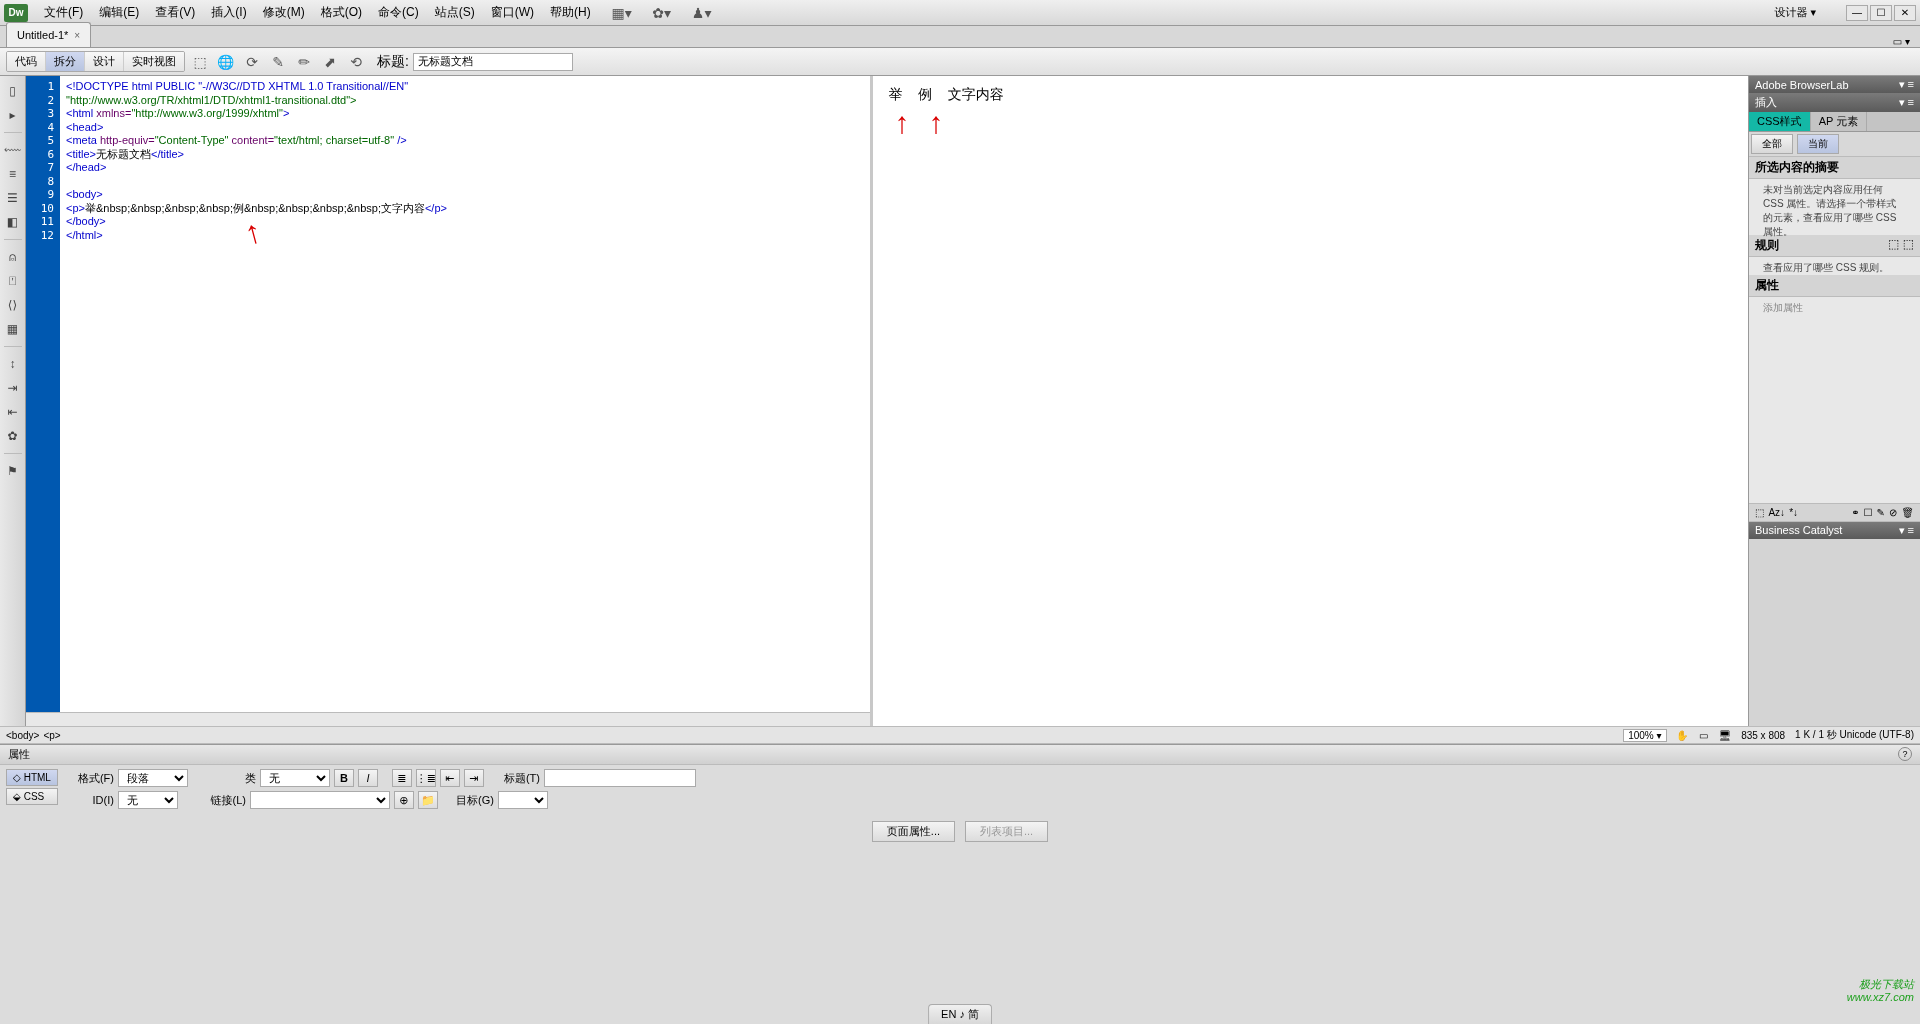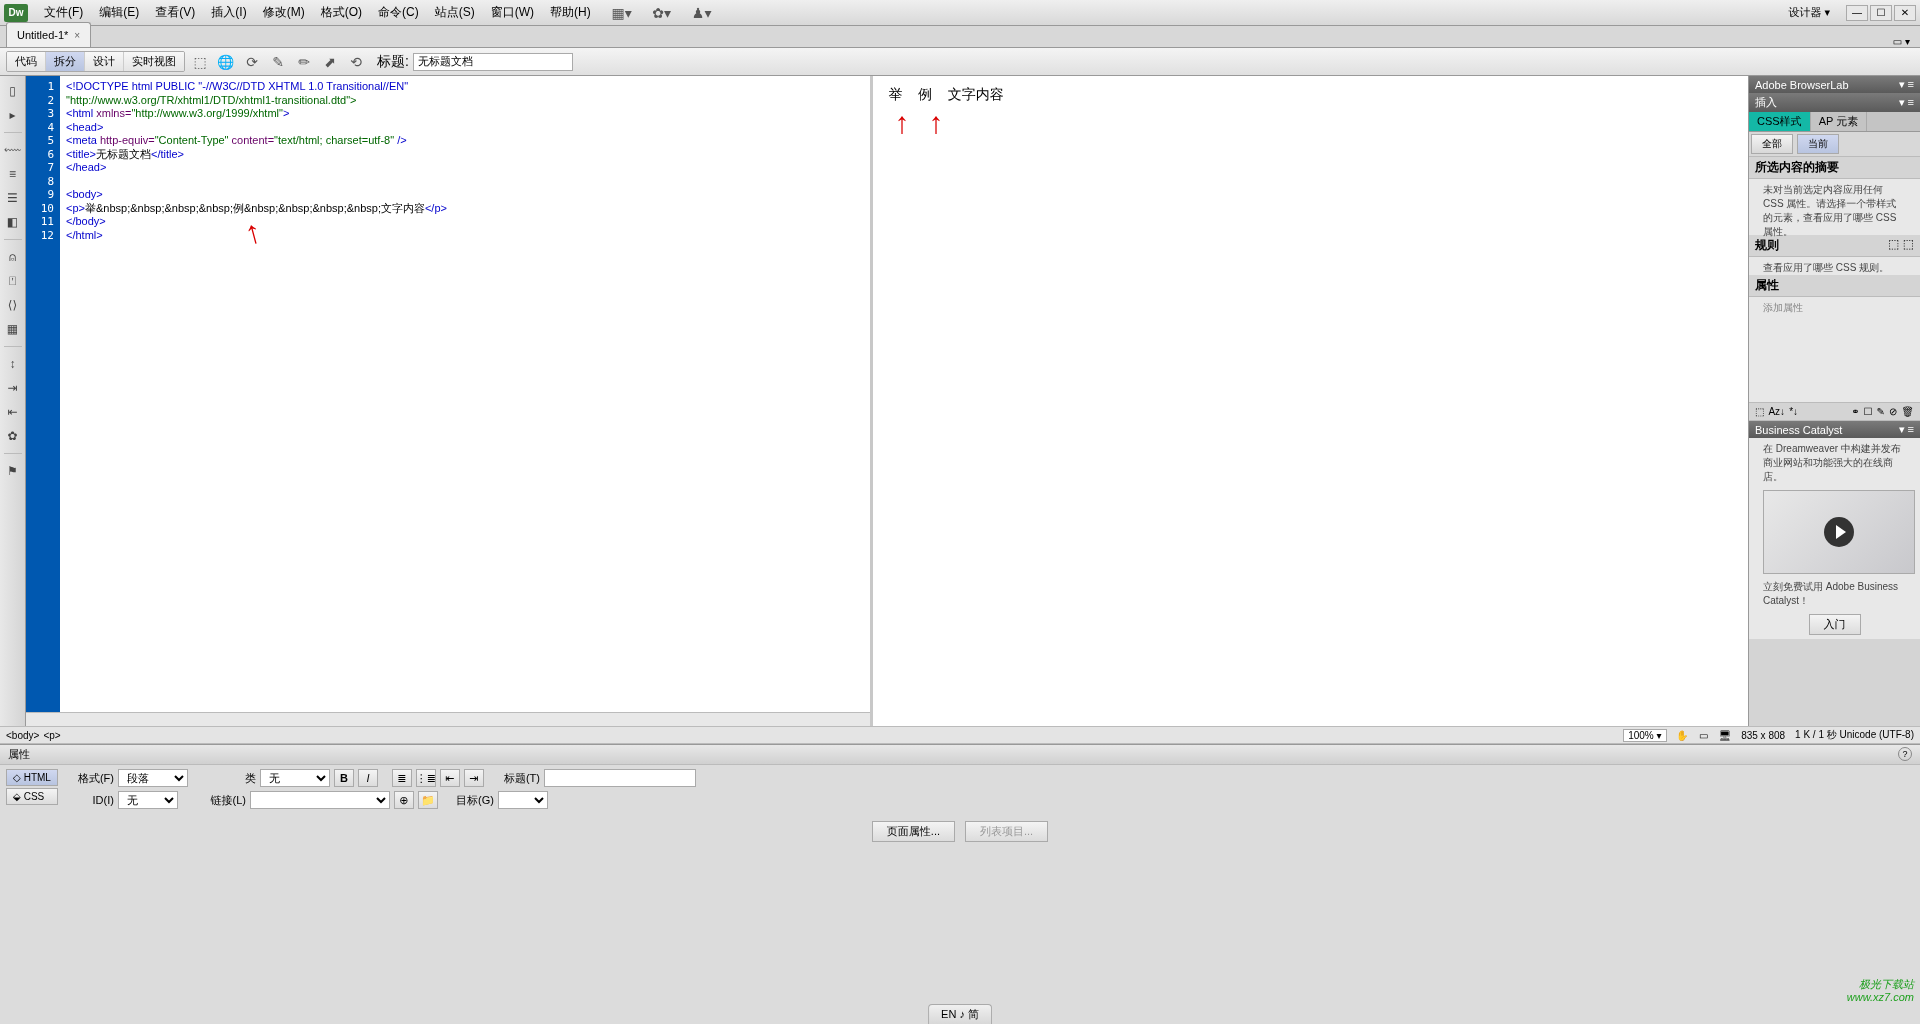--- a/index.html
+++ b/index.html
@@ -3,21 +3,21 @@
 <meta charset="utf-8">
 <style>
 * { margin: 0; padding: 0; box-sizing: border-box; font-family: "Microsoft YaHei", sans-serif; }
 body { background: #dcdcdc; width: 1920px; height: 1024px; overflow: hidden; font-size: 12px; }
 
 
 .menubar { height: 26px; background: linear-gradient(#efefef, #d8d8d8); border-bottom: 1px solid #999; display: flex; align-items: center; padding: 0 4px; }
 .logo { width: 24px; height: 18px; background: #3a7d3a; color: #fff; font-size: 10px; font-weight: bold; display: flex; align-items: center; justify-content: center; margin-right: 8px; border-radius: 2px; }
 .menu-item { padding: 0 8px; cursor: pointer; font-size: 12px; }
 .menu-icons { margin-left: 10px; display: flex; gap: 14px; }
-.menubar-right { margin-left: auto; display: flex; align-items: center; gap: 8px; }
+.menubar-right { margin-left: auto; display: flex; align-items: center; gap: 22px; }
 .designer-dropdown { font-size: 11px; padding: 0 8px; }
 .win-controls { display: flex; gap: 2px; }
 .win-btn { width: 22px; height: 16px; background: #e8e8e8; border: 1px solid #aaa; display: flex; align-items: center; justify-content: center; font-size: 10px; }
 
 
 .doc-tabs { height: 22px; background: #d8d8d8; border-bottom: 1px solid #999; display: flex; align-items: flex-end; padding: 0 6px; }
 .doc-tab { background: #f0f0f0; border: 1px solid #999; border-bottom: none; padding: 6px 10px; font-size: 11px; display: flex; align-items: center; gap: 6px; border-radius: 3px 3px 0 0; }
 .close-x { font-size: 10px; color: #666; cursor: pointer; }
 .doc-tabs-right { margin-left: auto; font-size: 10px; padding-right: 4px; }
 
@@ -241,26 +241,20 @@
       <span style="margin-left:auto;">⚭</span>
         <span>☐</span>
         <span>✎</span>
         <span>⊘</span>
         <span>🗑</span>
     </div>
     <div class="panel-header">
         <span>Business Catalyst</span>
         <span class="drag">▾ ≡</span>
       </div>
-    <div class="panel-body" style="flex:0;">
-      <div>在 Dreamweaver 中构建并发布商业网站和功能强大的在线商店。</div>
-      <div class="placeholder-img"></div>
-      <div>立刻免费试用 Adobe Business Catalyst！</div>
-      <div style="text-align:center; margin-top:6px;"><button class="btn">入门</button></div>
-    </div>
     <div style="flex:1; background:#d4d4d4;"></div>
   </div>
 </div>
 
 <div class="tag-selector">
   <span>&lt;body&gt;</span>
   <span>&lt;p&gt;</span>
   <div class="right">
     <span class="zoom-sel"><span>100%</span> ▾</span>
     <span>✋</span>

